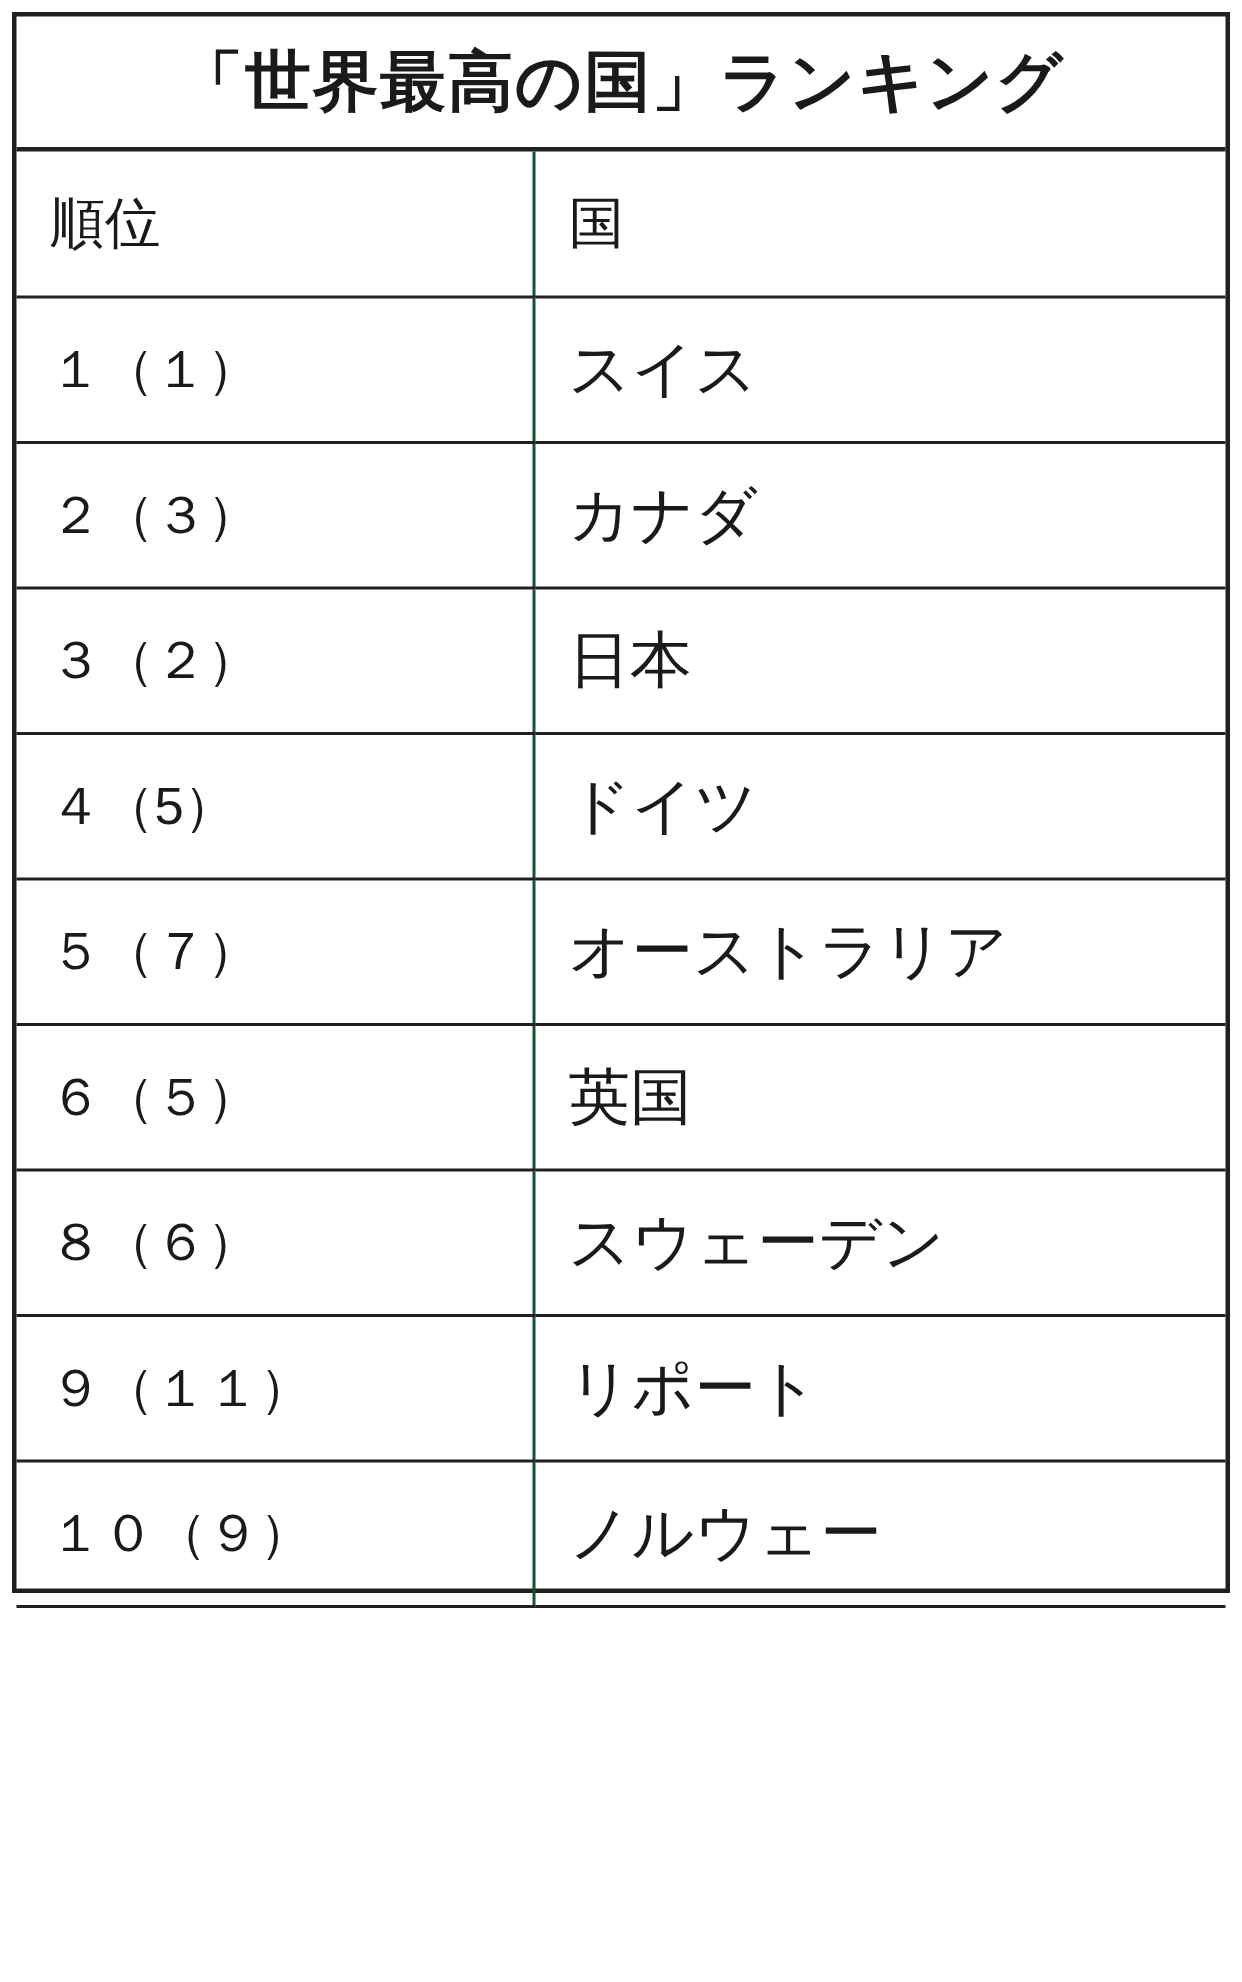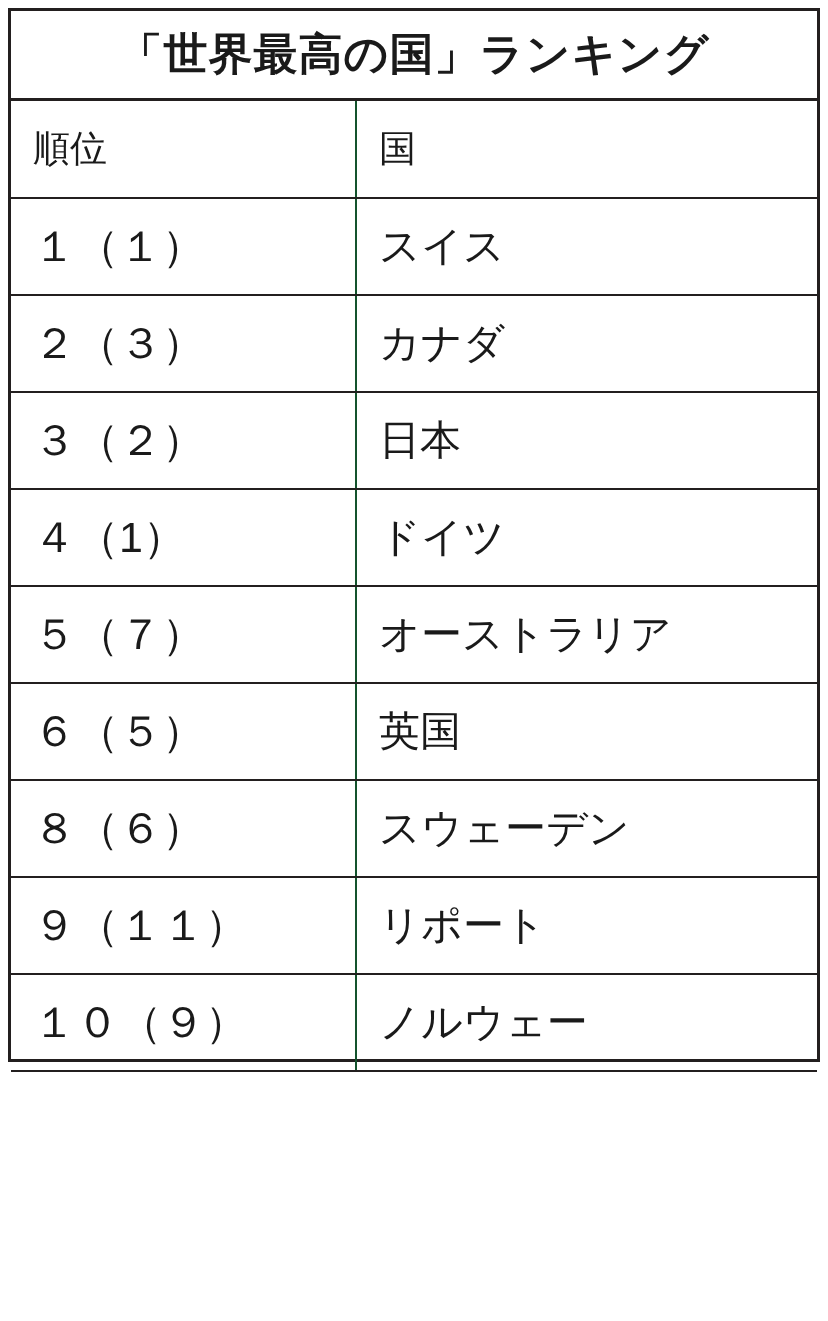--- a/index.html
+++ b/index.html
@@ -71,21 +71,21 @@
   table.rank-table tr > th:last-child {
     border-right: none;
   }
   table.rank-table col.col-rank { width: 345px; }
   table.rank-table col.col-country { width: auto; }
   .head-row th {
     height: 111px;
     font-size: 37px;
   }
   .data-row td {
-    font-size: 43px;
+    font-size: 35px;
   }
   .data-row td.country-cell {
     font-size: 41px;
     font-family: Liberation Mono, monospace;
   }
   .last-row td {
     border-bottom: 3px solid #231f1f;
   }
   .notes {
     padding: 10px 14px 6px 14px;
@@ -130,21 +130,21 @@
         </tr>
         <tr class="data-row">
           <td class="rank-cell">２（３）</td>
           <td class="country-cell">カナダ</td>
         </tr>
         <tr class="data-row">
           <td class="rank-cell">３（２）</td>
           <td class="country-cell">日本</td>
         </tr>
         <tr class="data-row">
-          <td class="rank-cell">４（1）</td>
+          <td class="rank-cell">４（5）</td>
           <td class="country-cell">ドイツ</td>
         </tr>
         <tr class="data-row">
           <td class="rank-cell">５（７）</td>
           <td class="country-cell">オーストラリア</td>
         </tr>
         <tr class="data-row">
           <td class="rank-cell">６（５）</td>
           <td class="country-cell">英国</td>
         </tr>

